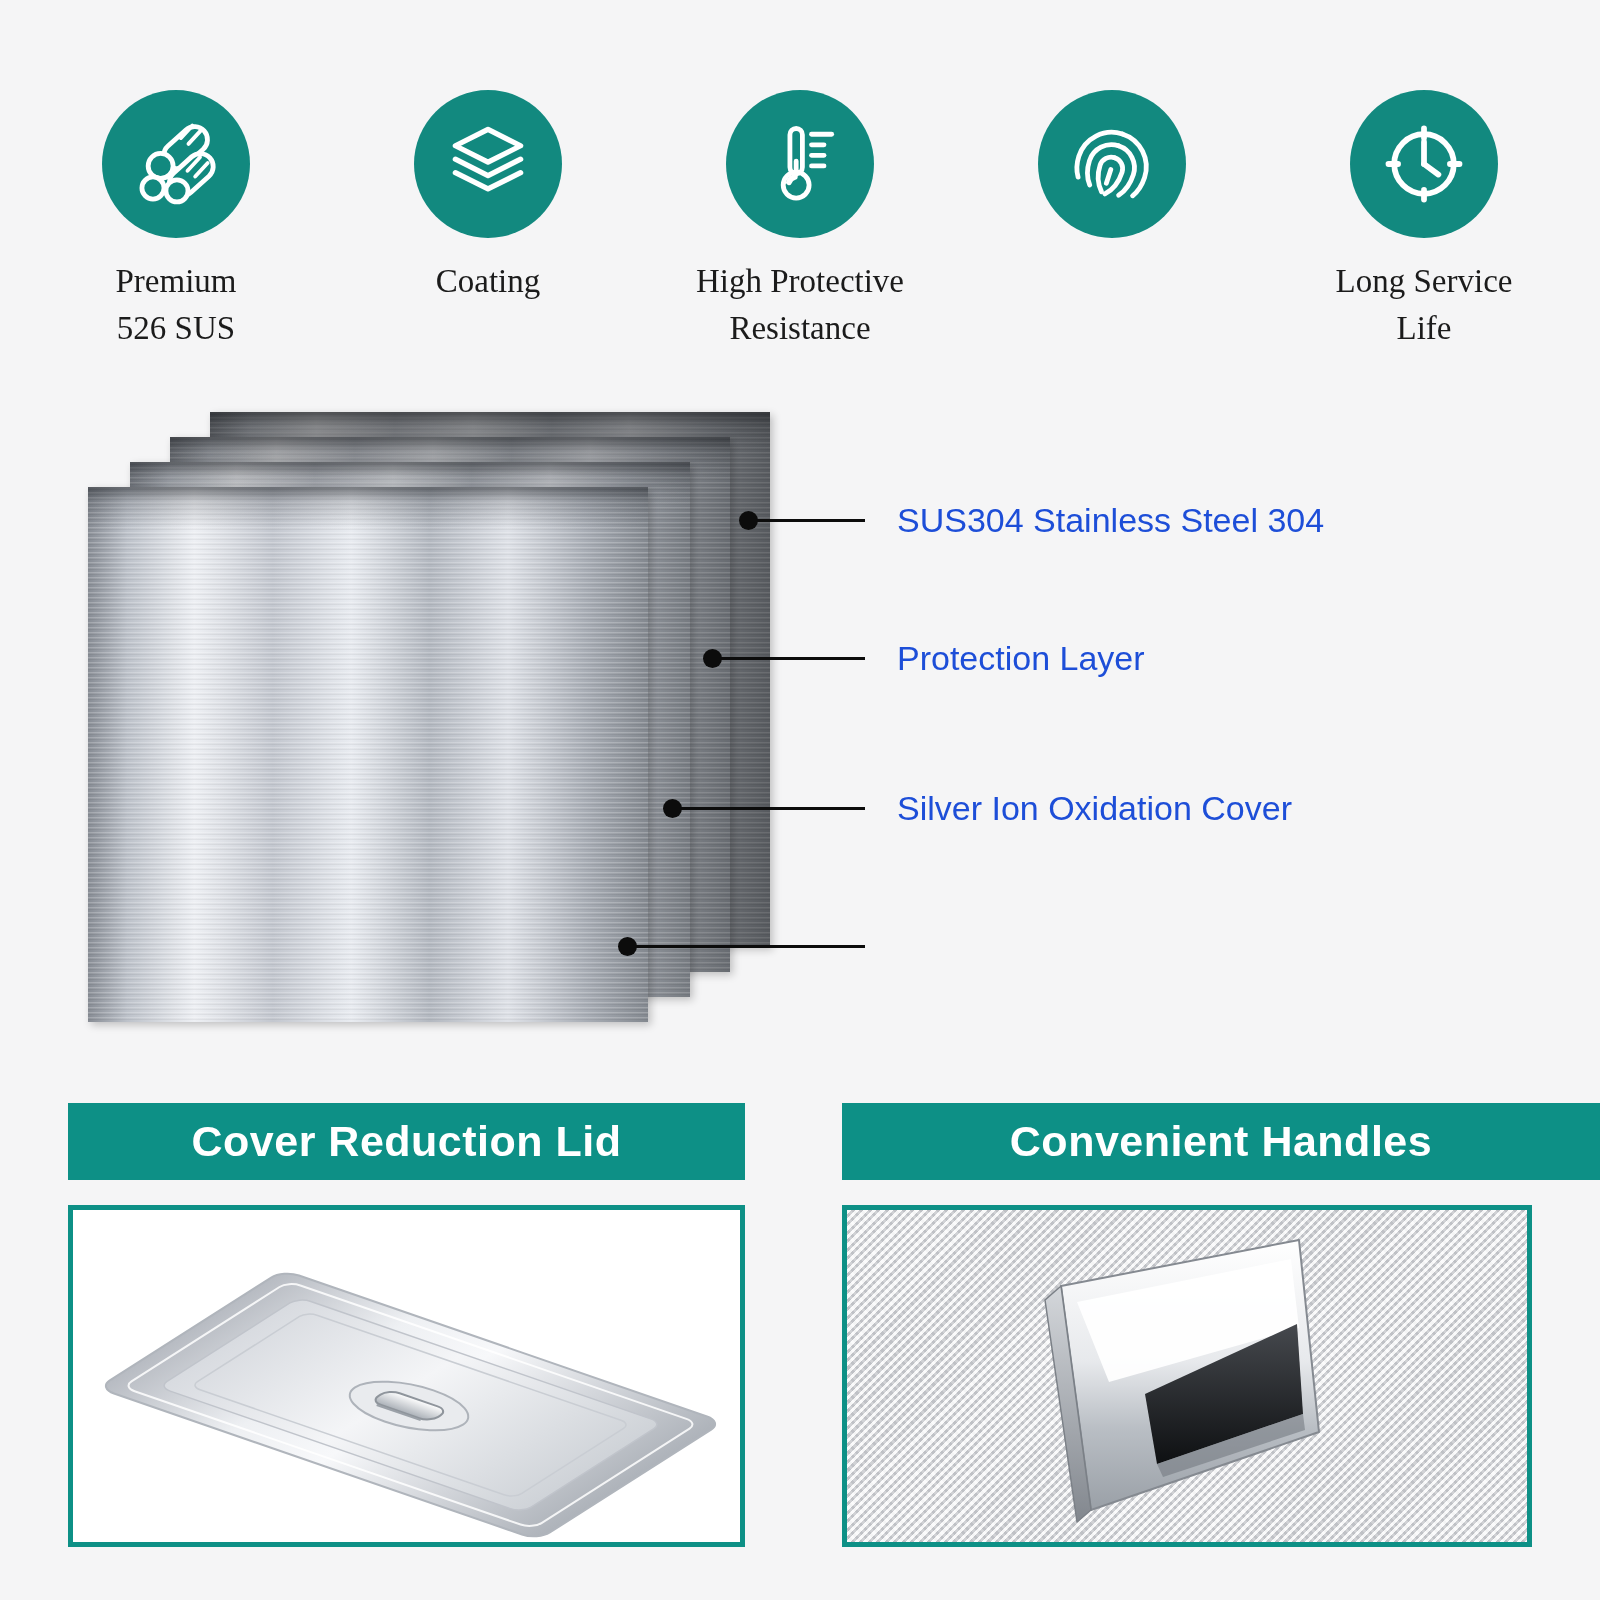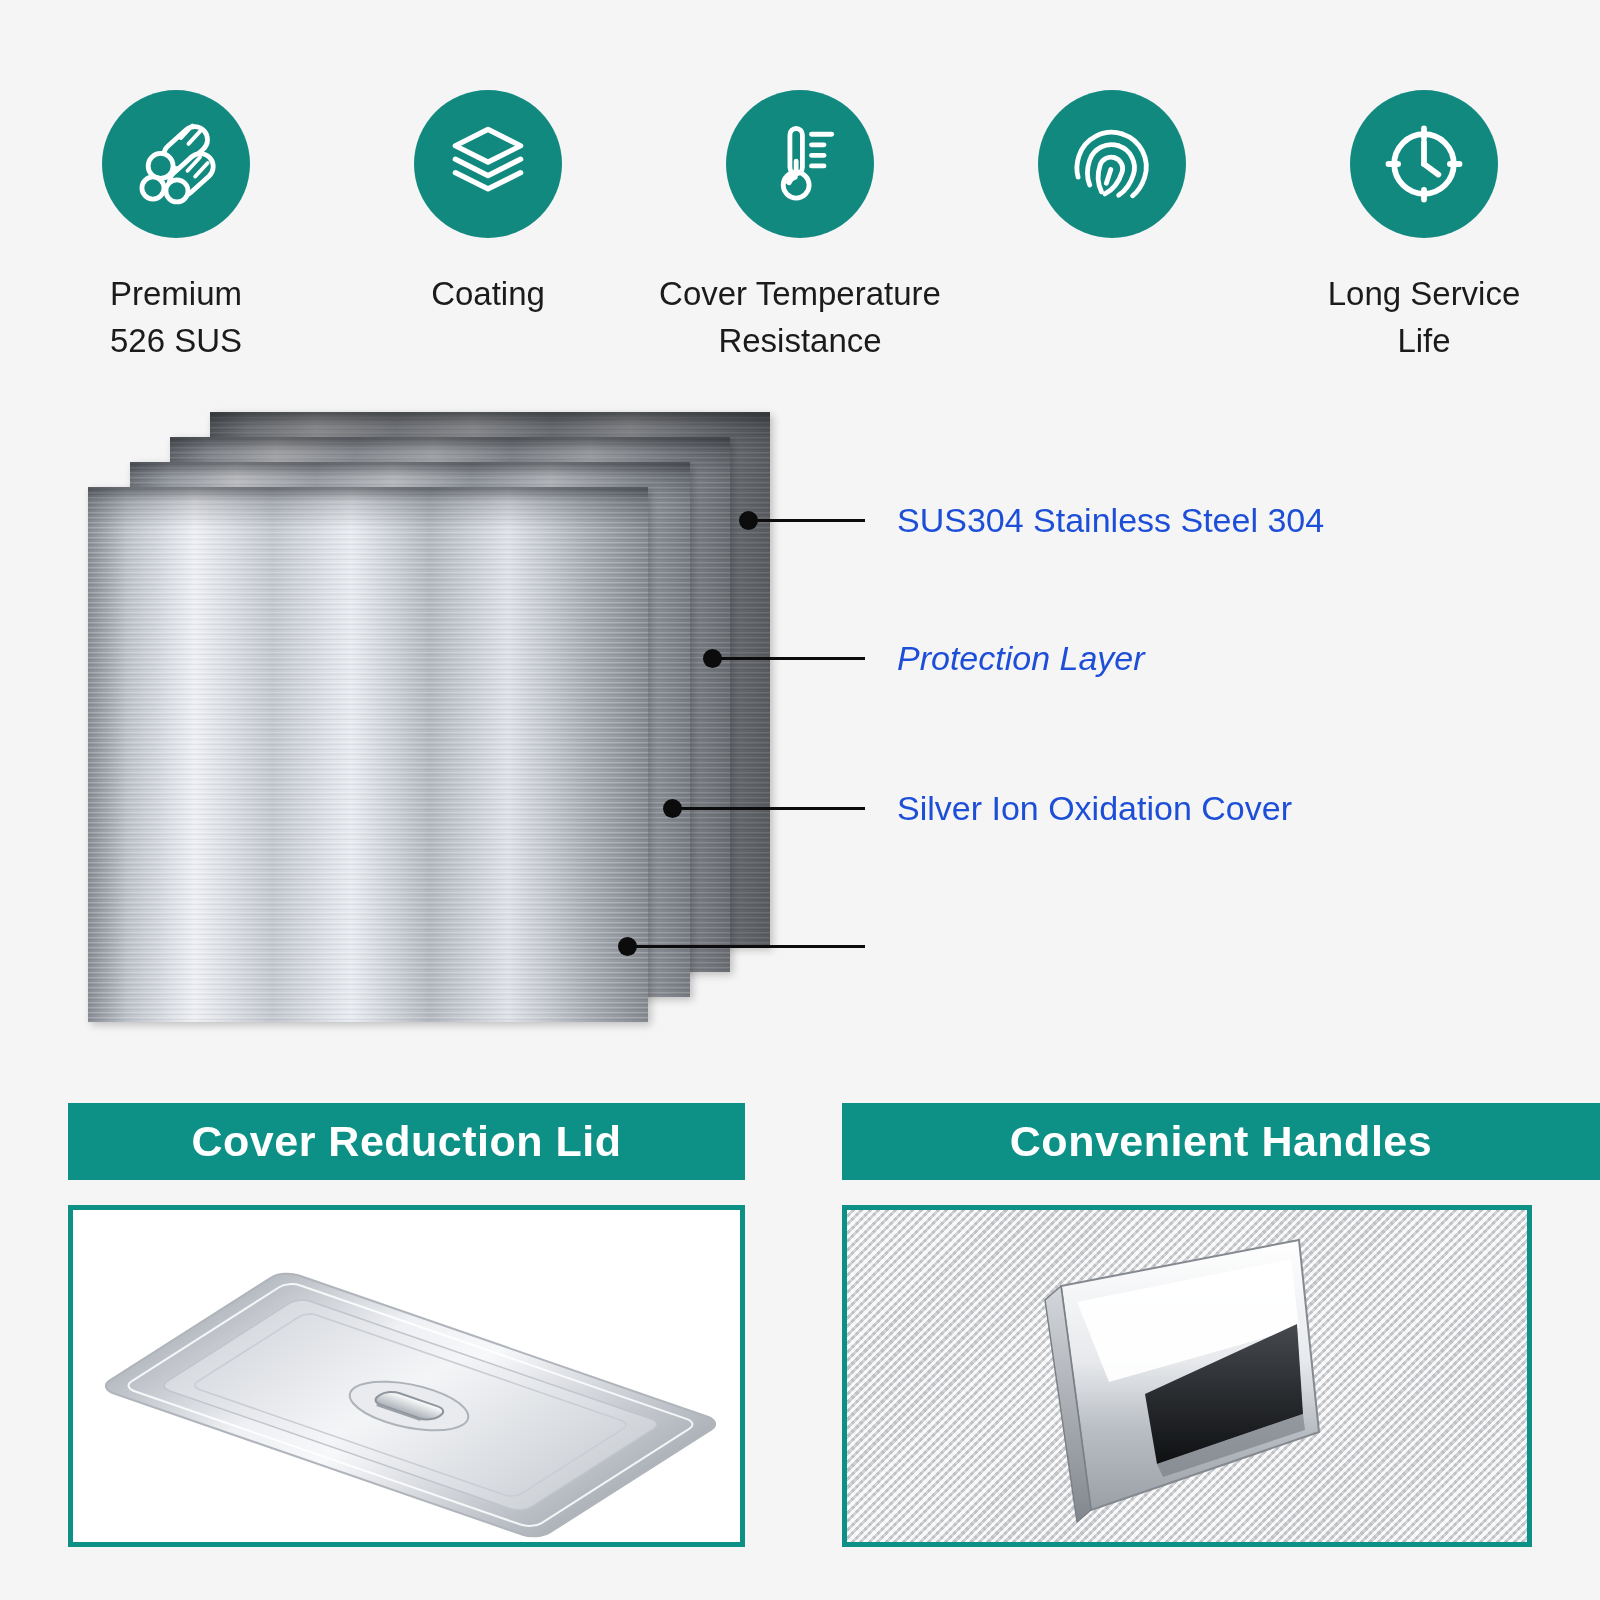--- a/index.html
+++ b/index.html
@@ -12,21 +12,21 @@
 
   
   .features{position:absolute;top:90px;left:20px;width:1560px;display:flex;}
   .feature{flex:1 1 0;text-align:center;}
   .circle{
     width:148px;height:148px;border-radius:50%;
     background:#12897F;margin:0 auto;
     display:flex;align-items:center;justify-content:center;
   }
   .circle svg{display:block;}
-  .caption{margin-top:32px;font-size:33px;line-height:47px;color:#1b1b1b;}
+  .caption{margin-top:20px;font-size:33px;line-height:47px;color:#1b1b1b;font-family:Liberation Serif, serif;}
 
   
   .sheet{
     position:absolute;width:560px;height:535px;
     background:
       linear-gradient(180deg, rgba(25,28,33,0.55) 0px, rgba(25,28,33,0.18) 14px, rgba(255,255,255,0) 42px),
       repeating-linear-gradient(180deg, rgba(255,255,255,0.22) 0 1px, rgba(0,0,0,0.05) 2px 3px, rgba(255,255,255,0) 3px 5px),
       linear-gradient(90deg,#878c94 0%,#bdc2ca 7%,#eef0f4 19%,#c3c7cf 33%,#e9ecf1 47%,#b3b8c0 61%,#dfe2e8 75%,#a8adb5 89%,#83888f 100%);
     box-shadow:3px 3px 8px rgba(0,0,0,0.22);
   }
@@ -107,21 +107,21 @@
           <circle cx="46" cy="72" r="13.5"></circle>
           <line x1="46" y1="47" x2="46" y2="61"></line>
           <path d="M38.5,69 a8.5,8.5 0 0 1 6,-5.5" stroke-width="6"></path>
           <line x1="62" y1="19" x2="83" y2="19"></line>
           <line x1="62" y1="30" x2="75" y2="30"></line>
           <line x1="62" y1="41" x2="75" y2="41"></line>
           <line x1="62" y1="52" x2="75" y2="52"></line>
         </svg>
       </div>
       <div class="caption">
-        <div>Cover Temperature</div>
+        <div>High Protective</div>
         <div>Resistance</div>
       </div>
     </div>
 
     <div class="feature">
       <div class="circle">
         <svg width="96" height="96" viewBox="0 0 100 100" fill="none" stroke="#fff" stroke-width="5" stroke-linecap="round" stroke-linejoin="round">
           <g transform="rotate(18 50 52)">
             <path d="M50,17 a36,36 0 0 0 -36,36 c0,8 2,15 6,21"></path>
             <path d="M50,17 a36,36 0 0 1 36,36 c0,9 -2,16 -6,22"></path>
@@ -159,21 +159,21 @@
   <div class="sheet s3"></div>
   <div class="sheet s2"></div>
   <div class="sheet s1"></div>
 
   <span class="dot" style="left:739px;top:511px;"></span>
   <span class="cline" style="left:748px;top:519px;width:117px;"></span>
   <span class="clabel" style="left:897px;top:496px;">SUS304 Stainless Steel 304</span>
 
   <span class="dot" style="left:703px;top:649px;"></span>
   <span class="cline" style="left:712px;top:657px;width:153px;"></span>
-  <span class="clabel" style="left:897px;top:634px;font-style:italic;">Protection Layer</span>
+  <span class="clabel" style="left:897px;top:634px;">Protection Layer</span>
 
   <span class="dot" style="left:663px;top:799px;"></span>
   <span class="cline" style="left:672px;top:807px;width:193px;"></span>
   <span class="clabel" style="left:897px;top:784px;">Silver Ion Oxidation Cover</span>
 
   <span class="dot" style="left:618px;top:937px;"></span>
   <span class="cline" style="left:627px;top:945px;width:238px;"></span>
 
   <div class="panel-header ph-left">
     <span>Cover Reduction Lid</span>

